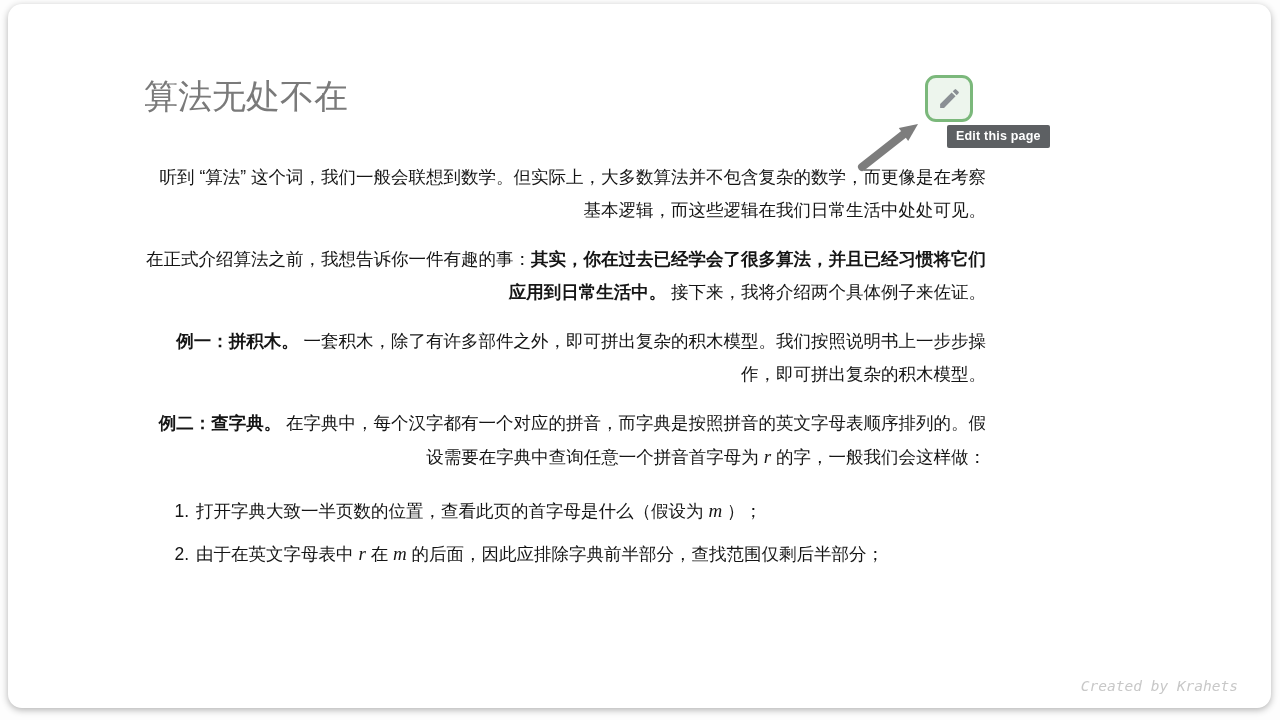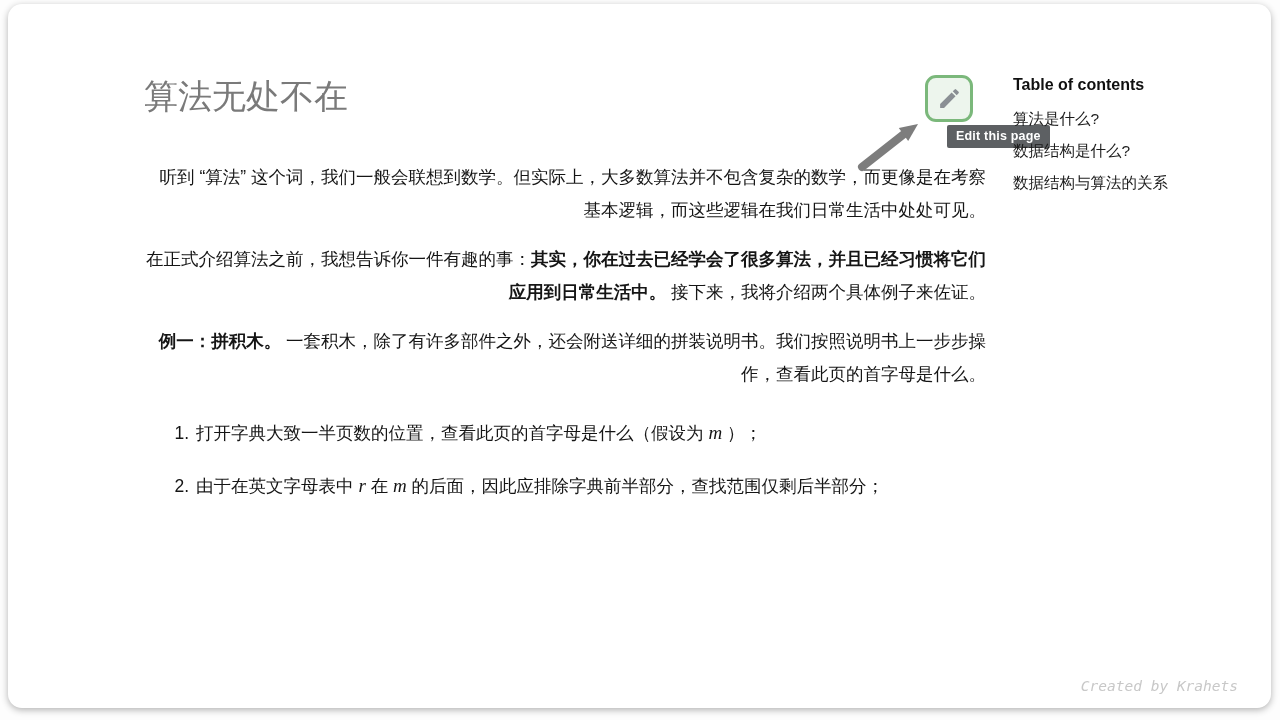--- a/index.html
+++ b/index.html
@@ -41,21 +41,21 @@
   .article .bold { font-weight: 700; }
   .article .math {
     font-family: "Liberation Serif", "DejaVu Serif", serif;
     font-style: italic;
     font-size: 19px;
   }
   .article ol {
     margin: 20px 0 16px 0;
     padding-left: 50px;
     font-size: 17.5px;
-    line-height: 43px;
+    line-height: 33px;
     color: #151515;
   }
   .article ol li { margin-bottom: 9px; padding-left: 2px; }
   
   .edit-button {
     position: absolute;
     left: 917px; top: 71px;
     width: 48px; height: 47px;
     background: #edf5ed;
     border: 3px solid #7bb87b;
@@ -113,45 +113,38 @@
 </head>
 <body>
 
 <div class="page-card">
 
   <div class="article">
     <h1 class="page-title">算法无处不在</h1>
     <div>
         <p><span>听到 “算法” 这个词，我们一般会联想到数学。但实际上，大多数算法并不包含复杂的数学，而更像是在考察基本逻辑，而这些逻辑在我们日常生活中处处可见。</span></p>
         <p><span>在正式介绍算法之前，我想告诉你一件有趣的事：</span><span class="bold">其实，你在过去已经学会了很多算法，并且已经习惯将它们应用到日常生活中。</span><span> 接下来，我将介绍两个具体例子来佐证。</span></p>
-        <p><span class="bold">例一：拼积木。</span><span> 一套积木，除了有许多部件之外，还会附送详细的拼装说明书。我们按照说明书上一步步操作，查看此页的首字母是什么。</span></p>
+        <p><span class="bold">例一：拼积木。</span><span> 一套积木，除了有许多部件之外，即可拼出复杂的积木模型。我们按照说明书上一步步操作，即可拼出复杂的积木模型。</span></p>
+        <p><span class="bold">例二：查字典。</span><span> 在字典中，每个汉字都有一个对应的拼音，而字典是按照拼音的英文字母表顺序排列的。假设需要在字典中查询任意一个拼音首字母为 </span><span class="math">r</span><span> 的字，一般我们会这样做：</span></p>
         <ol>
           <li><span>打开字典大致一半页数的位置，查看此页的首字母是什么（假设为 </span><span class="math">m</span><span> ）；</span></li>
           <li><span>由于在英文字母表中 </span><span class="math">r</span><span> 在 </span><span class="math">m</span><span> 的后面，因此应排除字典前半部分，查找范围仅剩后半部分；</span></li>
         </ol>
       </div>
   </div>
 
   <div class="edit-button">
     <svg viewBox="0 0 24 24" aria-hidden="true">
       <path d="M3 17.25V21h3.75L17.81 9.94l-3.75-3.75L3 17.25zM20.71 7.04a.996.996 0 0 0 0-1.41l-2.34-2.34a.996.996 0 0 0-1.41 0l-1.83 1.83 3.75 3.75 1.83-1.83z"></path>
     </svg>
   </div>
 
   <div class="tooltip">Edit this page</div>
 
   <svg class="pointer-arrow" viewBox="0 0 90 70" aria-hidden="true">
     <line x1="14" y1="53" x2="56" y2="20" stroke="#7d7d7d" stroke-width="8" stroke-linecap="round"></line>
     <polygon points="70,10 60.2,27.1 50.8,14.1" fill="#7d7d7d"></polygon>
   </svg>
 
-  <div class="toc">
-    <div class="toc-title">Table of contents</div>
-    <div>
-        <div class="toc-item">算法是什么?</div>
-        <div class="toc-item">数据结构是什么?</div>
-        <div class="toc-item">数据结构与算法的关系</div>
-      </div>
-  </div>
 
   <div class="credit">Created by Krahets</div>
 
 </div>
 
 </body></html>

